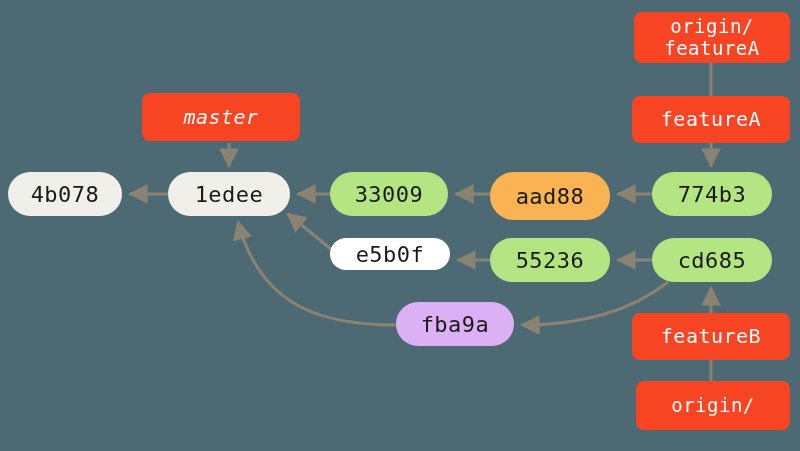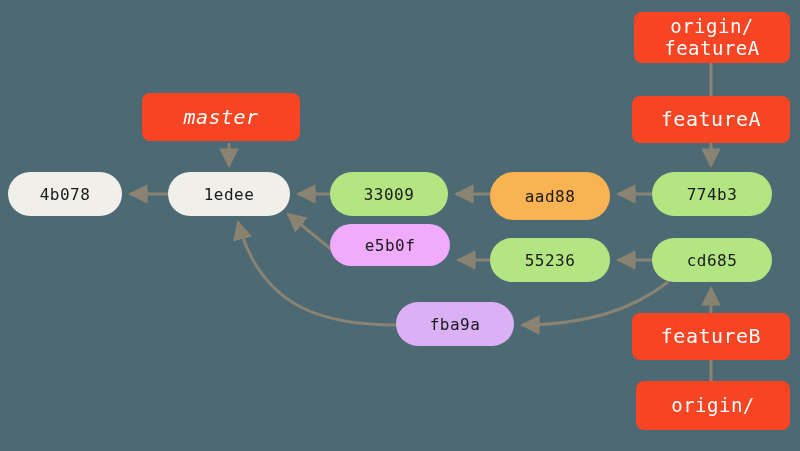--- a/index.html
+++ b/index.html
@@ -28,21 +28,21 @@
     height: 451px;
     pointer-events: none;
   }
   .node {
     position: absolute;
     display: flex;
     align-items: center;
     justify-content: center;
     box-sizing: border-box;
     color: #1a1a1a;
-    font-size: 16px;
+    font-size: 22px;
     letter-spacing: 0.5px;
     white-space: pre;
     z-index: 2;
   }
   .node.commit {
     border-radius: 24px;
   }
   .node.label {
     color: #ffffff;
     border-radius: 8px;
@@ -95,21 +95,21 @@
 
     <line x1="711" y1="381" x2="711" y2="360" stroke="#8a8372" stroke-width="3"></line>
   </svg>
 
   <div id="commit-layer">
       <div class="node commit" style="left: 8px; top: 172px; width: 114px; height: 44px; background: rgb(240, 239, 233);"><span>4b078</span></div>
       <div class="node commit" style="left: 168px; top: 172px; width: 122px; height: 44px; background: rgb(240, 239, 233);"><span>1edee</span></div>
       <div class="node commit" style="left: 330px; top: 172px; width: 118px; height: 44px; background: rgb(180, 229, 131);"><span>33009</span></div>
       <div class="node commit" style="left: 490px; top: 172px; width: 120px; height: 48px; background: rgb(249, 179, 82);"><span>aad88</span></div>
       <div class="node commit" style="left: 652px; top: 172px; width: 120px; height: 44px; background: rgb(180, 229, 131);"><span>774b3</span></div>
-      <div class="node commit" style="left: 330px; top: 224px; width: 120px; height: 42px; background: #f0abfc;"><span>e5b0f</span></div>
+      <div class="node commit" style="left: 330px; top: 238px; width: 120px; height: 32px; background: #ffffff;"><span>e5b0f</span></div>
       <div class="node commit" style="left: 490px; top: 238px; width: 120px; height: 44px; background: rgb(180, 229, 131);"><span>55236</span></div>
       <div class="node commit" style="left: 652px; top: 238px; width: 120px; height: 44px; background: rgb(180, 229, 131);"><span>cd685</span></div>
       <div class="node commit" style="left: 396px; top: 302px; width: 118px; height: 44px; background: rgb(219, 176, 245);"><span>fba9a</span></div>
     </div>
   <div id="label-layer">
       <div class="node label" style="left: 142px; top: 93px; width: 158px; height: 48px; background: rgb(247, 68, 35); font-style: italic;"><span>master</span></div>
       <div class="node label two-line" style="left: 634px; top: 12px; width: 156px; height: 51px; background: rgb(247, 68, 35);"><span>origin/</span><span>featureA</span></div>
       <div class="node label" style="left: 632px; top: 96px; width: 158px; height: 47px; background: rgb(247, 68, 35);"><span>featureA</span></div>
       <div class="node label" style="left: 632px; top: 313px; width: 158px; height: 47px; background: rgb(247, 68, 35);"><span>featureB</span></div>
       <div class="node label two-line" style="left: 636px; top: 381px; width: 154px; height: 49px; background: rgb(247, 68, 35);"><span>origin/</span></div>

